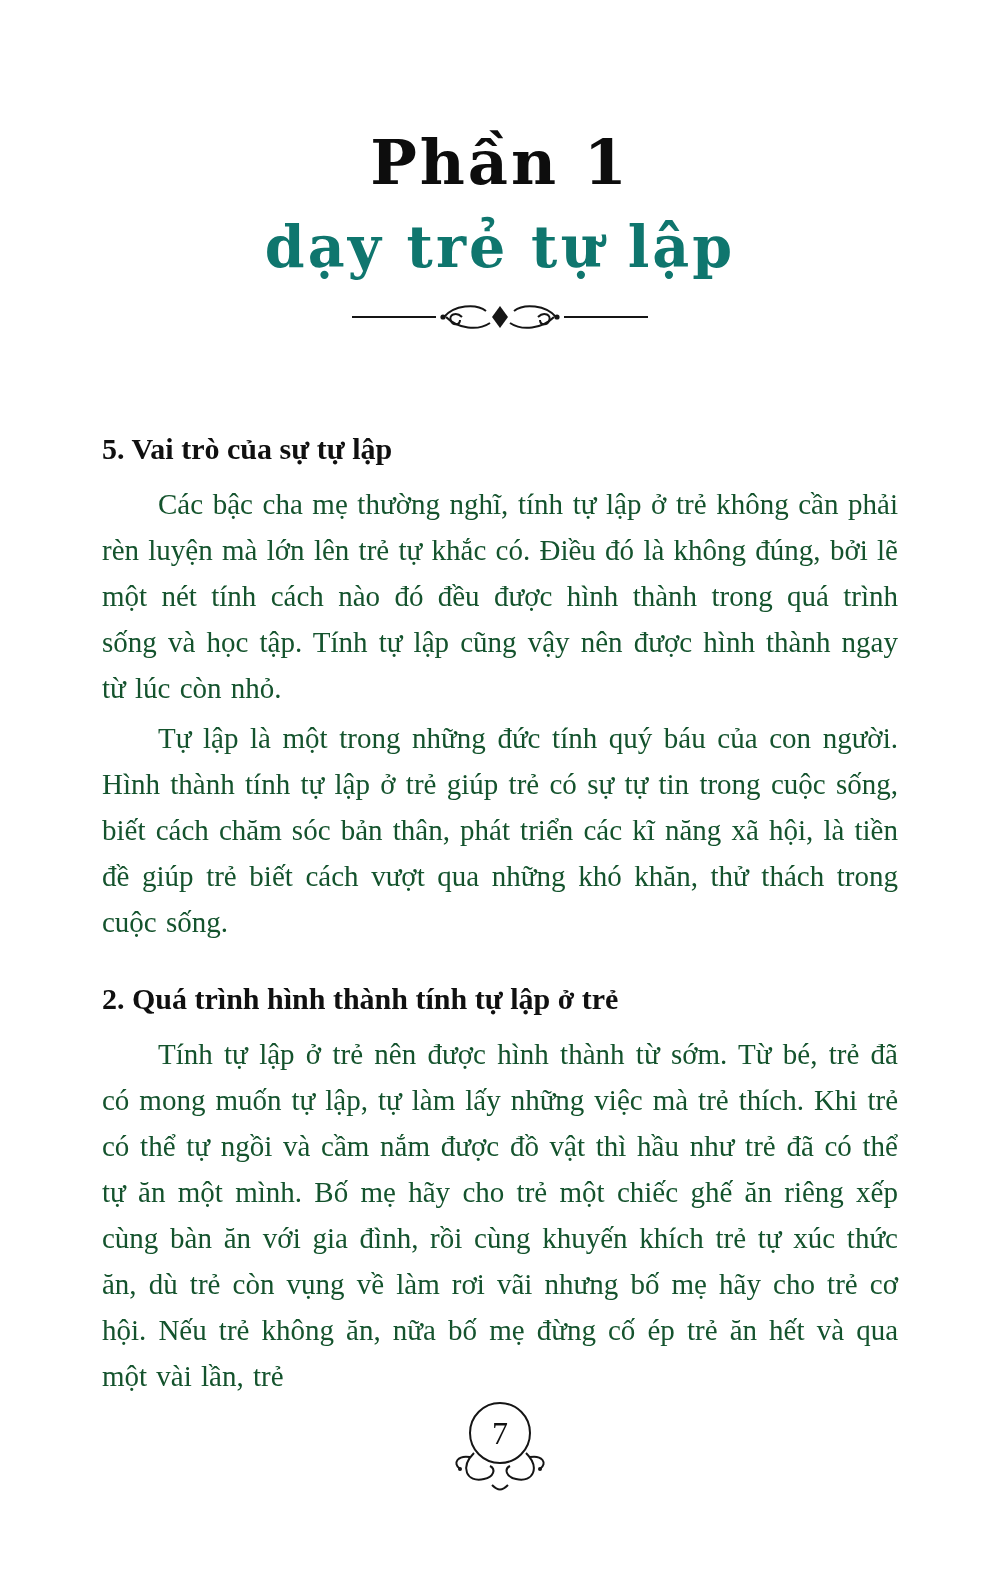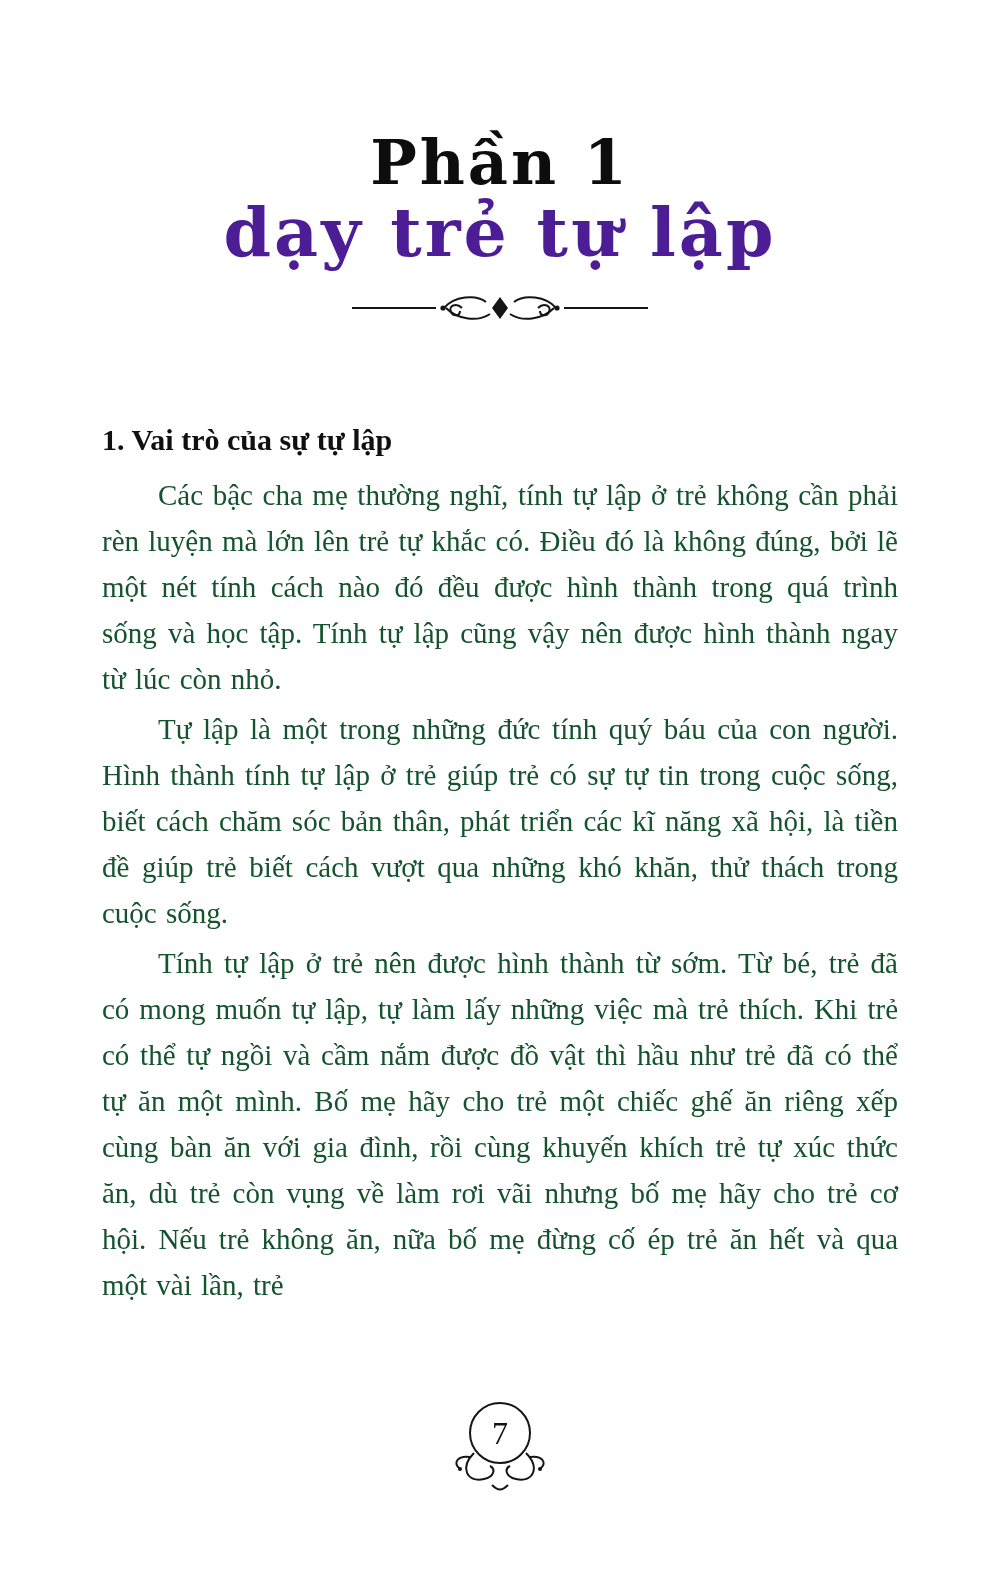--- a/index.html
+++ b/index.html
@@ -31,25 +31,25 @@
     font-family: "DejaVu Serif", serif;
     font-weight: bold;
     font-size: 62px;
     line-height: 1.05;
     letter-spacing: 3px;
     color: #0d0d0d;
   }
   .title-line2 {
     font-family: "DejaVu Serif", serif;
     font-weight: bold;
-    font-size: 68px;
+    font-size: 57px;
     line-height: 1.1;
     letter-spacing: 3px;
-    color: #4c1d95;
-    margin-top: 0;
+    color: #0f766e;
+    margin-top: 21px;
   }
   .ornament {
     margin-top: 18px;
     height: 40px;
   }
   
   .content {
     margin-top: 92px;
   }
   .section-heading {
@@ -110,26 +110,27 @@
         </g>
         <path d="M150 9 L 158 20 L 150 31 L 142 20 Z" fill="#151515"></path>
         <circle cx="93" cy="20" r="2.6" fill="#151515"></circle>
         <circle cx="207" cy="20" r="2.6" fill="#151515"></circle>
       </svg>
     </div>
   </header>
 
   <main class="content">
 
-    <h2 class="section-heading">1. Vai trò của sự tự lập</h2>
+    <h2 class="section-heading">5. Vai trò của sự tự lập</h2>
 
     <p>Các bậc cha mẹ thường nghĩ, tính tự lập ở trẻ không cần phải rèn luyện mà lớn lên trẻ tự khắc có. Điều đó là không đúng, bởi lẽ một nét tính cách nào đó đều được hình thành trong quá trình sống và học tập. Tính tự lập cũng vậy nên được hình thành ngay từ lúc còn nhỏ.</p>
 
     <p>Tự lập là một trong những đức tính quý báu của con người. Hình thành tính tự lập ở trẻ giúp trẻ có sự tự tin trong cuộc sống, biết cách chăm sóc bản thân, phát triển các kĩ năng xã hội, là tiền đề giúp trẻ biết cách vượt qua những khó khăn, thử thách trong cuộc sống.</p>
 
+    <h2 class="section-heading">2. Quá trình hình thành tính tự lập ở trẻ</h2>
 
     <p>Tính tự lập ở trẻ nên được hình thành từ sớm. Từ bé, trẻ đã có mong muốn tự lập, tự làm lấy những việc mà trẻ thích. Khi trẻ có thể tự ngồi và cầm nắm được đồ vật thì hầu như trẻ đã có thể tự ăn một mình. Bố mẹ hãy cho trẻ một chiếc ghế ăn riêng xếp cùng bàn ăn với gia đình, rồi cùng khuyến khích trẻ tự xúc thức ăn, dù trẻ còn vụng về làm rơi vãi nhưng bố mẹ hãy cho trẻ cơ hội. Nếu trẻ không ăn, nữa bố mẹ đừng cố ép trẻ ăn hết và qua một vài lần, trẻ</p>
 
   </main>
 
   <footer class="page-footer">
     <div class="page-number-ornament">
       <svg width="140" height="110" viewBox="0 0 140 110" aria-hidden="true">
         <g fill="none" stroke="#151515" stroke-width="2">
           <circle cx="70" cy="38" r="30" fill="#ffffff"></circle>

